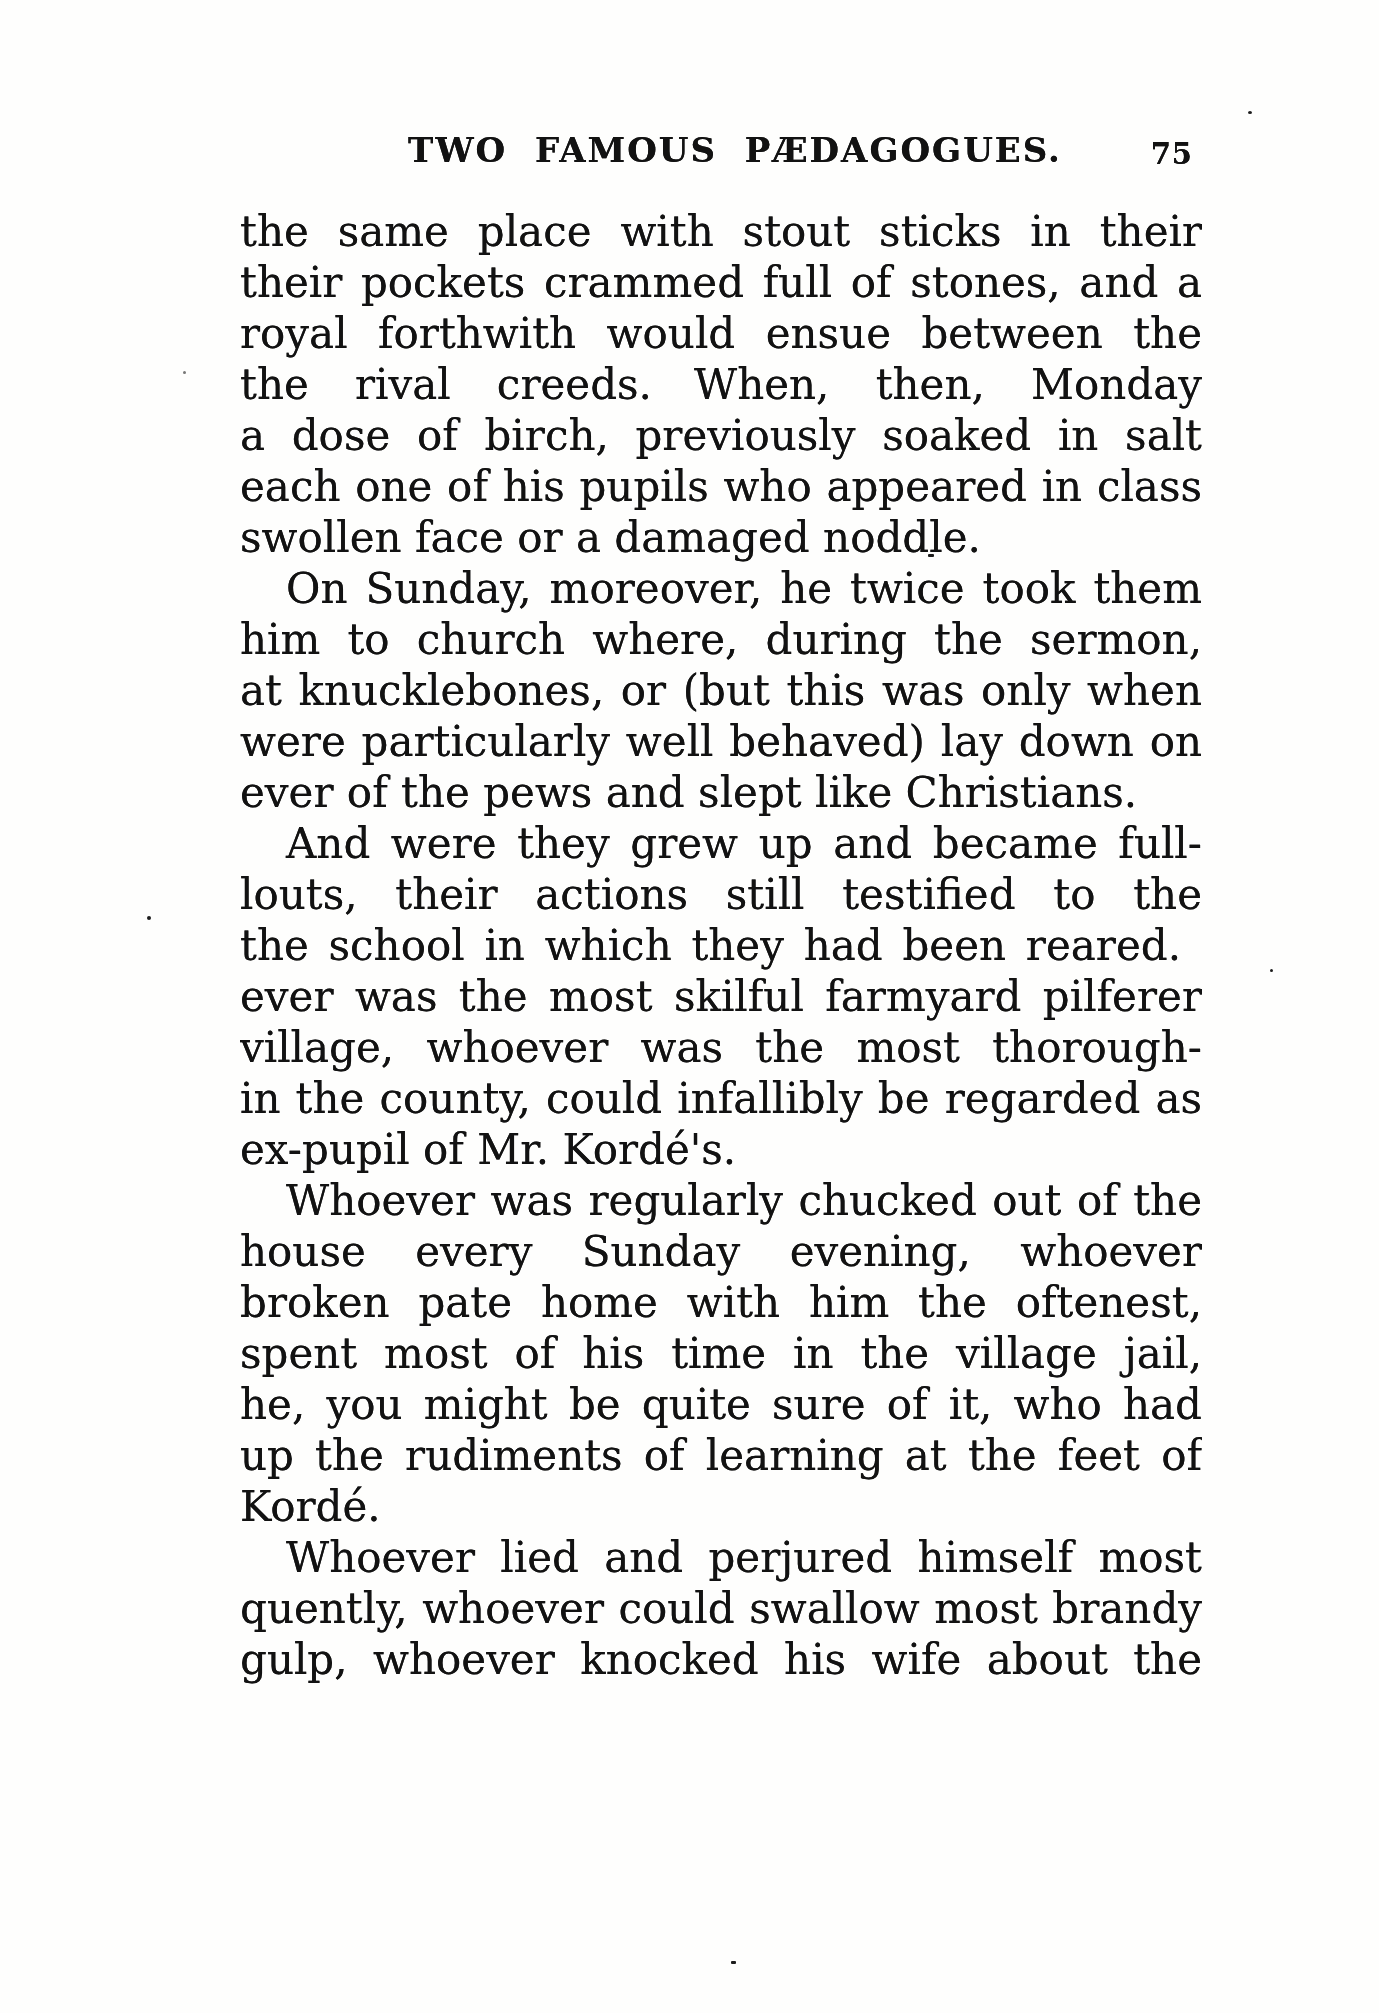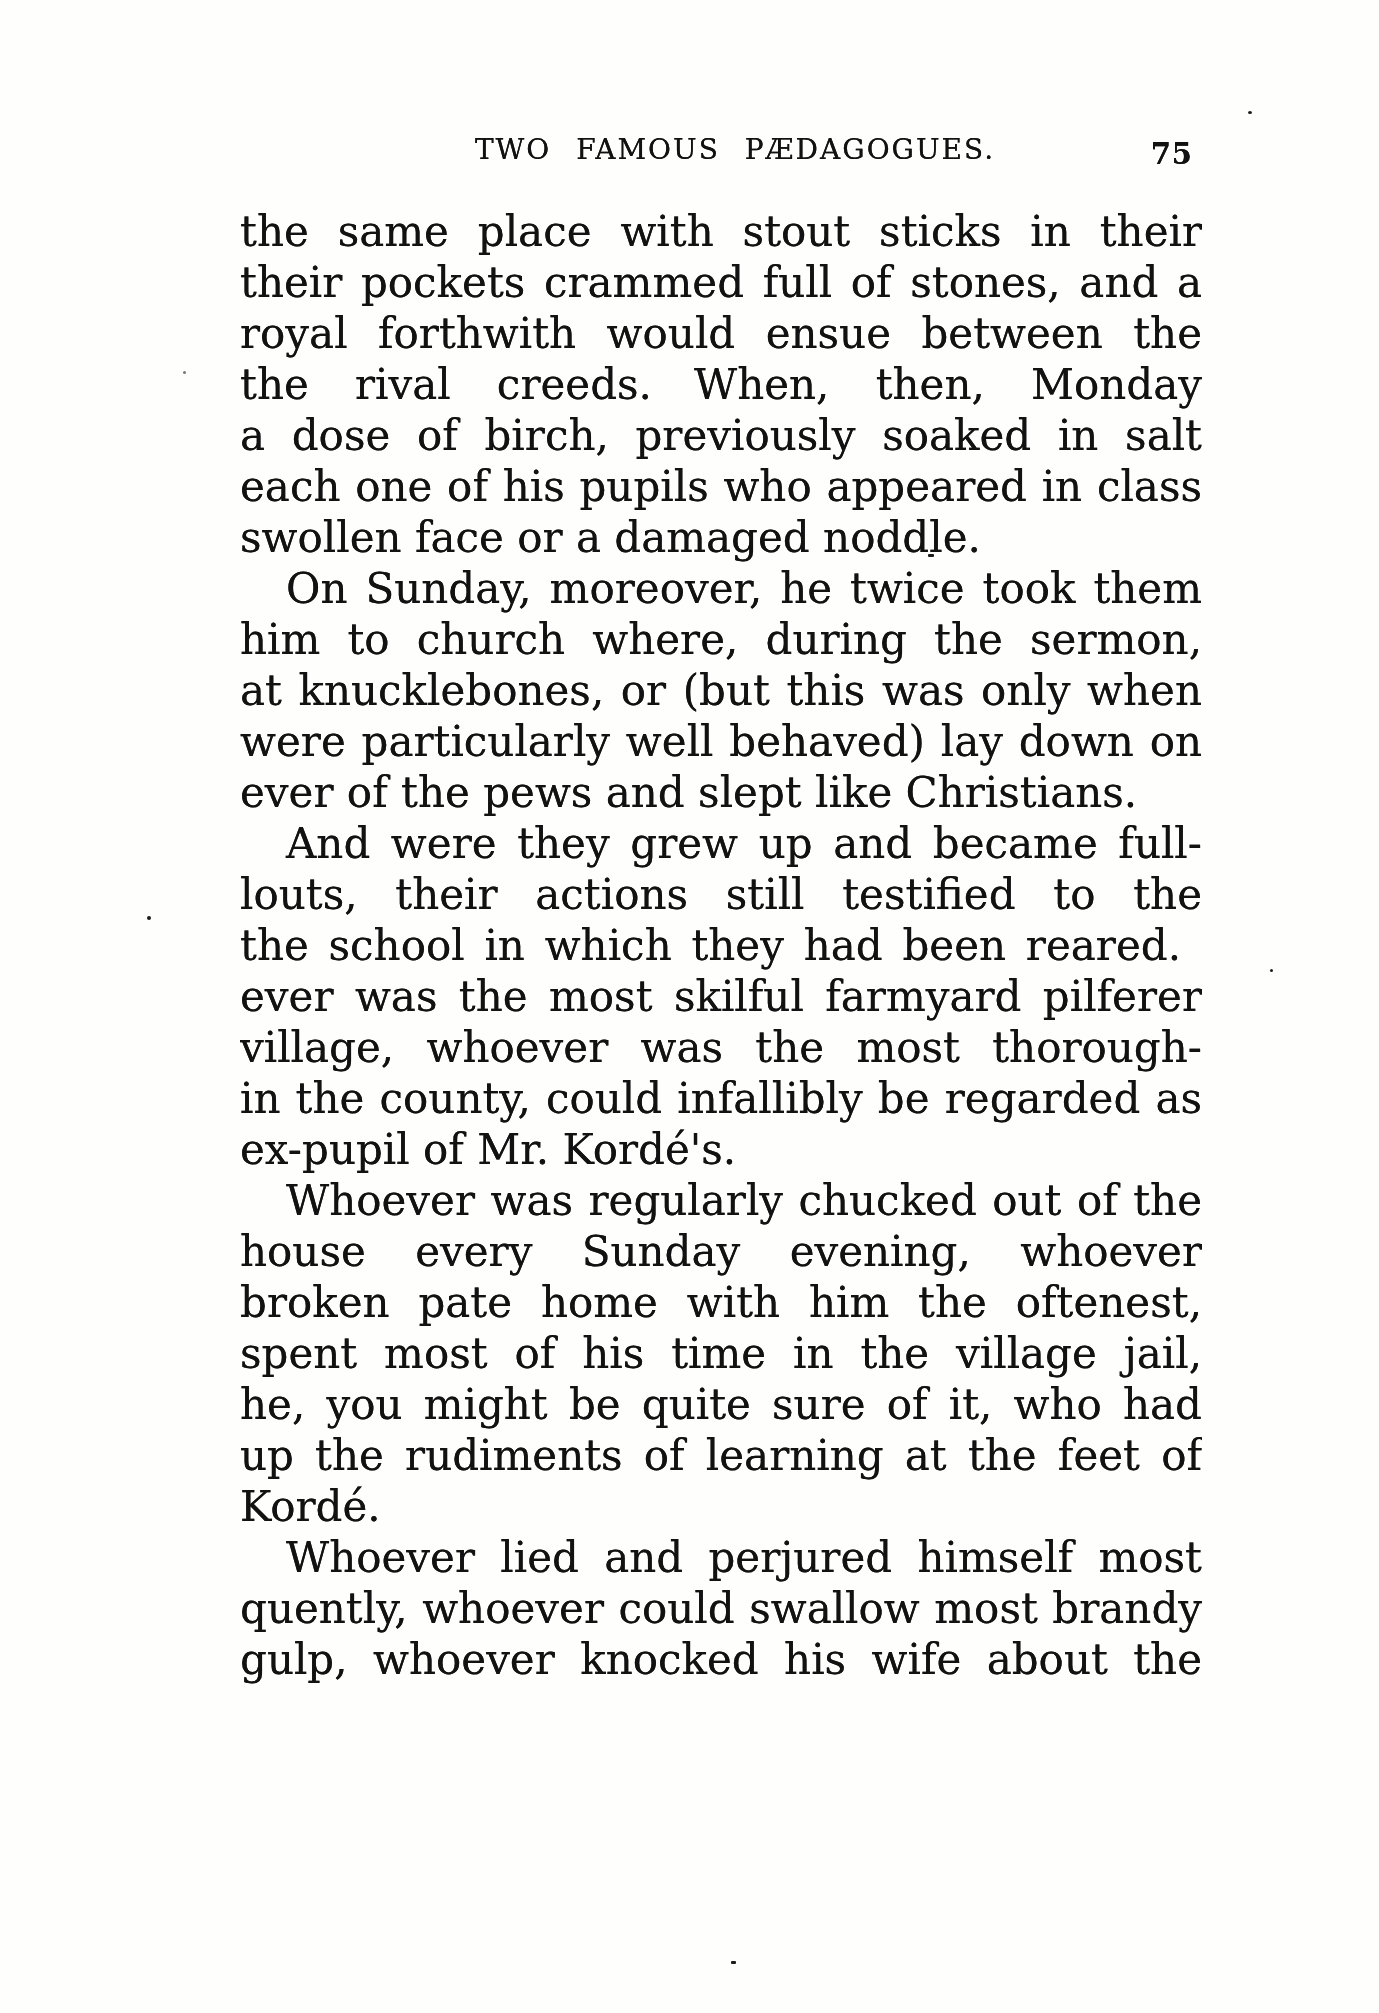--- a/index.html
+++ b/index.html
@@ -20,23 +20,23 @@
   .running-head {
     position: absolute;
     left: 240px;
     top: 130px;
     width: 962px;
     height: 40px;
     text-align: center;
   }
   .running-head .title {
     display: inline-block;
-    font-size: 28px;
+    font-size: 34px;
     line-height: 40px;
-    font-weight: normal;
+    font-weight: bold;
     letter-spacing: 2px;
     word-spacing: 14px;
     white-space: nowrap;
     text-shadow: 0 0 0.6px rgba(10,10,10,0.9);
     margin-left: 28px;
   }
   .running-head .folio {
     position: absolute;
     right: 9px;
     top: 4px;

